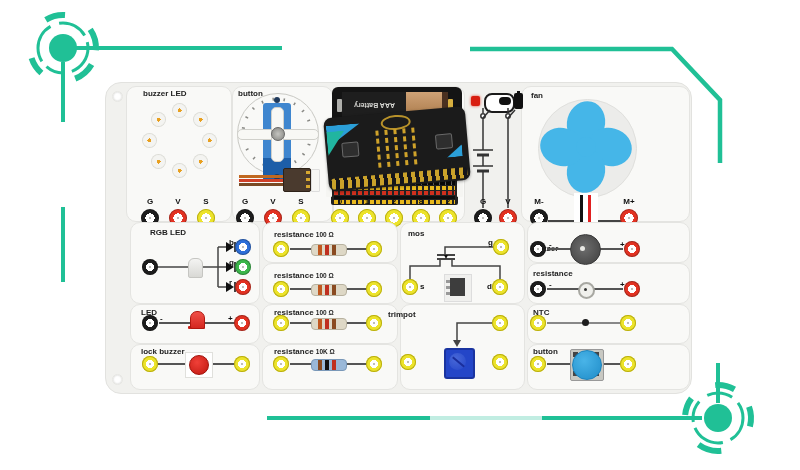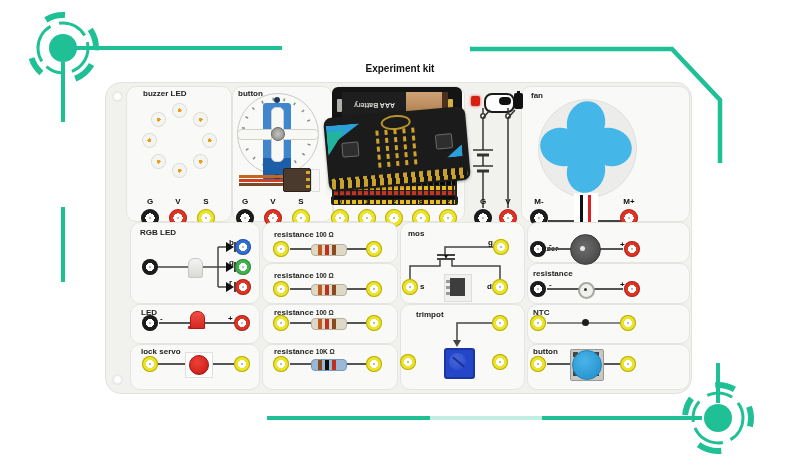--- a/index.html
+++ b/index.html
@@ -72,21 +72,20 @@
   <div class="tealline" style="left:267px;top:416px;width:163px;height:4px"></div>
   <div class="tealline" style="left:430px;top:416px;width:112px;height:4px;opacity:.28"></div>
   <div class="tealline" style="left:542px;top:416px;width:160px;height:4px"></div>
   <div class="tealline" style="left:716px;top:363px;width:4px;height:40px"></div>
   <svg class="abs" style="left:675px;top:375px;width:86px;height:86px" viewBox="0 0 86 86">
     <circle cx="43" cy="43" r="14" fill="#20c096"></circle>
     <circle cx="43" cy="43" r="25" fill="none" stroke="#20c096" stroke-width="3" stroke-dasharray="26 8 34 6 22 10"></circle>
     <circle cx="43" cy="43" r="33" fill="none" stroke="#20c096" stroke-width="6" stroke-dasharray="20 40 24 34 18 28" transform="rotate(-20 43 43)"></circle>
   </svg>
 
-  <div id="title">Experiment kit</div>
   <div id="kit"></div>
   <div class="screw" style="left:112px;top:91px"></div>
   <div class="screw" style="left:662px;top:89px"></div>
   <div class="screw" style="left:112px;top:374px"></div>
   <div class="screw" style="left:661px;top:368px"></div>
 
   <div class="panel" style="left:126px;top:86px;width:104px;height:134px"></div>
   <div class="panel" style="left:232px;top:86px;width:99px;height:134px"></div>
   <div class="panel" style="left:333px;top:86px;width:130px;height:134px"></div>
   <div class="panel" style="left:521px;top:86px;width:167px;height:134px"></div>
@@ -241,21 +240,21 @@
   <div class="panel" style="left:527px;top:222px;width:161px;height:39px"></div>
   <div class="panel" style="left:527px;top:263px;width:161px;height:39px"></div>
   <div class="panel" style="left:130px;top:304px;width:128px;height:38px"></div>
   <div class="panel" style="left:262px;top:304px;width:134px;height:38px"></div>
   <div class="panel" style="left:400px;top:304px;width:123px;height:84px"></div>
   <div class="panel" style="left:527px;top:304px;width:161px;height:38px"></div>
   <div class="panel" style="left:130px;top:344px;width:128px;height:44px"></div>
   <div class="panel" style="left:262px;top:344px;width:134px;height:44px"></div>
   <div class="panel" style="left:527px;top:344px;width:161px;height:44px"></div>
 
-  <div class="plabel" style="left:140px;top:228px">RGB LED</div>
+  <div class="plabel" style="left:150px;top:228px">RGB LED</div>
   <svg class="abs" style="left:150px;top:235px;width:100px;height:60px">
     <g stroke="#444" stroke-width="1.5" fill="none">
       <line x1="6" y1="32" x2="38" y2="32"></line>
       <line x1="51" y1="32" x2="68" y2="32"></line>
       <line x1="68" y1="12" x2="68" y2="52"></line>
       <line x1="68" y1="12" x2="76" y2="12"></line>
         <line x1="68" y1="32" x2="76" y2="32"></line>
         <line x1="68" y1="52" x2="76" y2="52"></line>
       <line x1="86" y1="12" x2="93" y2="12"></line>
         <line x1="86" y1="32" x2="93" y2="32"></line>
@@ -356,41 +355,41 @@
     <span>resistance</span> <span class="rval">100 Ω</span></div>
   <div class="wire" style="left:290px;top:322px;width:76px;height:2px"></div>
   <div class="abs" style="left:311px;top:318px;width:34px;height:10px;background:#ded8c6;border:1px solid #b8b2a0;border-radius:4px">
     <div style="position:absolute;left:6px;top:0;width:4px;height:100%;background:#c05820"></div>
     <div style="position:absolute;left:13px;top:0;width:4px;height:100%;background:#c03020"></div>
     <div style="position:absolute;left:20px;top:0;width:4px;height:100%;background:#8a4a20"></div>
   </div>
   <div class="term yellow" style="left:273px;top:315px"></div>
   <div class="term yellow" style="left:366px;top:315px"></div>
 
-  <div class="plabel" style="left:416px;top:310px">trimpot</div>
+  <div class="plabel" style="left:388px;top:310px">trimpot</div>
   <svg class="abs" style="left:400px;top:304px;width:123px;height:84px">
     <path d="M93 19 H57 V36" stroke="#444" stroke-width="1.5" fill="none"></path>
     <polygon points="53,36 61,36 57,43" fill="#444"></polygon>
   </svg>
   <div class="abs" style="left:444px;top:348px;width:27px;height:27px;background:#2446c8;border:2px solid #1a34a0;border-radius:3px">
     <div style="position:absolute;left:3px;top:3px;width:17px;height:17px;border-radius:50%;
          background:radial-gradient(circle at 40% 35%,#4868d8,#2446c8)"></div>
     <div style="position:absolute;left:5px;top:11px;width:15px;height:2px;background:#1a2e9c;transform:rotate(40deg)"></div>
   </div>
   <div class="term yellow" style="left:492px;top:315px"></div>
   <div class="term yellow" style="left:400px;top:354px"></div>
   <div class="term yellow" style="left:492px;top:354px"></div>
 
   <div class="plabel" style="left:533px;top:308px">NTC</div>
   <div class="wire" style="left:547px;top:322px;width:74px;height:1.5px;background:#888"></div>
   <div class="abs" style="left:582px;top:319px;width:7px;height:7px;border-radius:50%;background:#1d1d1d"></div>
   <div class="term yellow" style="left:530px;top:315px"></div>
   <div class="term yellow" style="left:620px;top:315px"></div>
 
-  <div class="plabel" style="left:141px;top:347px">lock servo</div>
+  <div class="plabel" style="left:141px;top:347px">lock buzzer</div>
   <div class="wire" style="left:158px;top:363px;width:28px;height:2px"></div>
   <div class="wire" style="left:210px;top:363px;width:26px;height:2px"></div>
   <div class="abs" style="left:185px;top:352px;width:26px;height:24px;background:#fff;border:1px solid #e0e0dc"></div>
   <div class="abs" style="left:189px;top:355px;width:18px;height:18px;border-radius:50%;
        background:radial-gradient(circle at 40% 35%,#f04038,#c01810);border:1px solid #a01008"></div>
   <div class="term yellow" style="left:142px;top:356px"></div>
   <div class="term yellow" style="left:234px;top:356px"></div>
 
   <div class="plabel" style="left:274px;top:347px">
     <span>resistance</span> <span class="rval">10K Ω</span></div>

